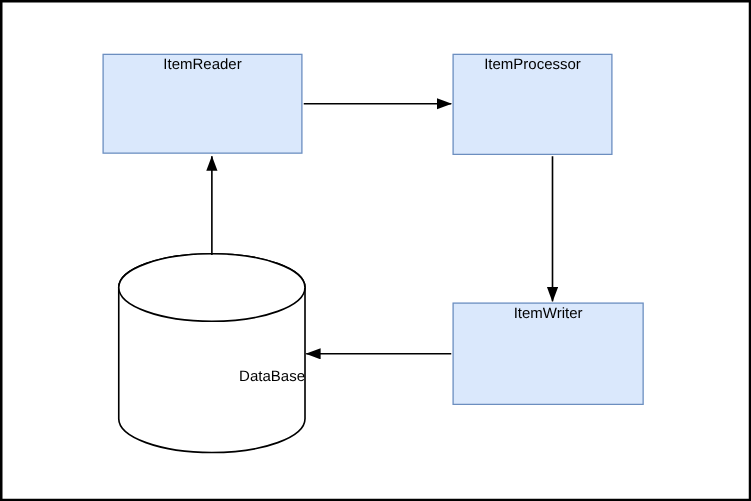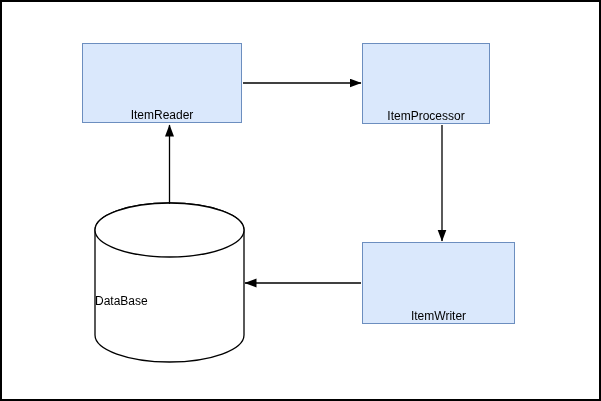--- a/index.html
+++ b/index.html
@@ -16,42 +16,42 @@
     border: 2px solid #000000;
     box-sizing: border-box;
     overflow: hidden;
   }
   .node {
     position: absolute;
     background: #dae8fc;
     border: 1px solid #6c8ebf;
     box-sizing: border-box;
     display: flex;
-    align-items: flex-end;
+    align-items: flex-start;
     justify-content: center;
     font-size: 12px;
     color: #000000;
   }
   #node-item-reader    { left: 80px;  top: 41px;  width: 160px; height: 80px; }
   #node-item-processor { left: 360px; top: 41px;  width: 128px; height: 81px; }
   #node-item-writer    { left: 360px; top: 240px; width: 153px; height: 82px; }
   .edges-layer {
     position: absolute;
     left: 0;
     top: 0;
     width: 597px;
     height: 397px;
     pointer-events: none;
   }
   .db-label {
     position: absolute;
     left: 93px;
     top: 292px;
     width: 149px;
-    text-align: left;
+    text-align: right;
     font-size: 12px;
     color: #000000;
   }
 </style>
 </head>
 <body>
 
 <div class="canvas">
 
   <div class="node" id="node-item-reader">

